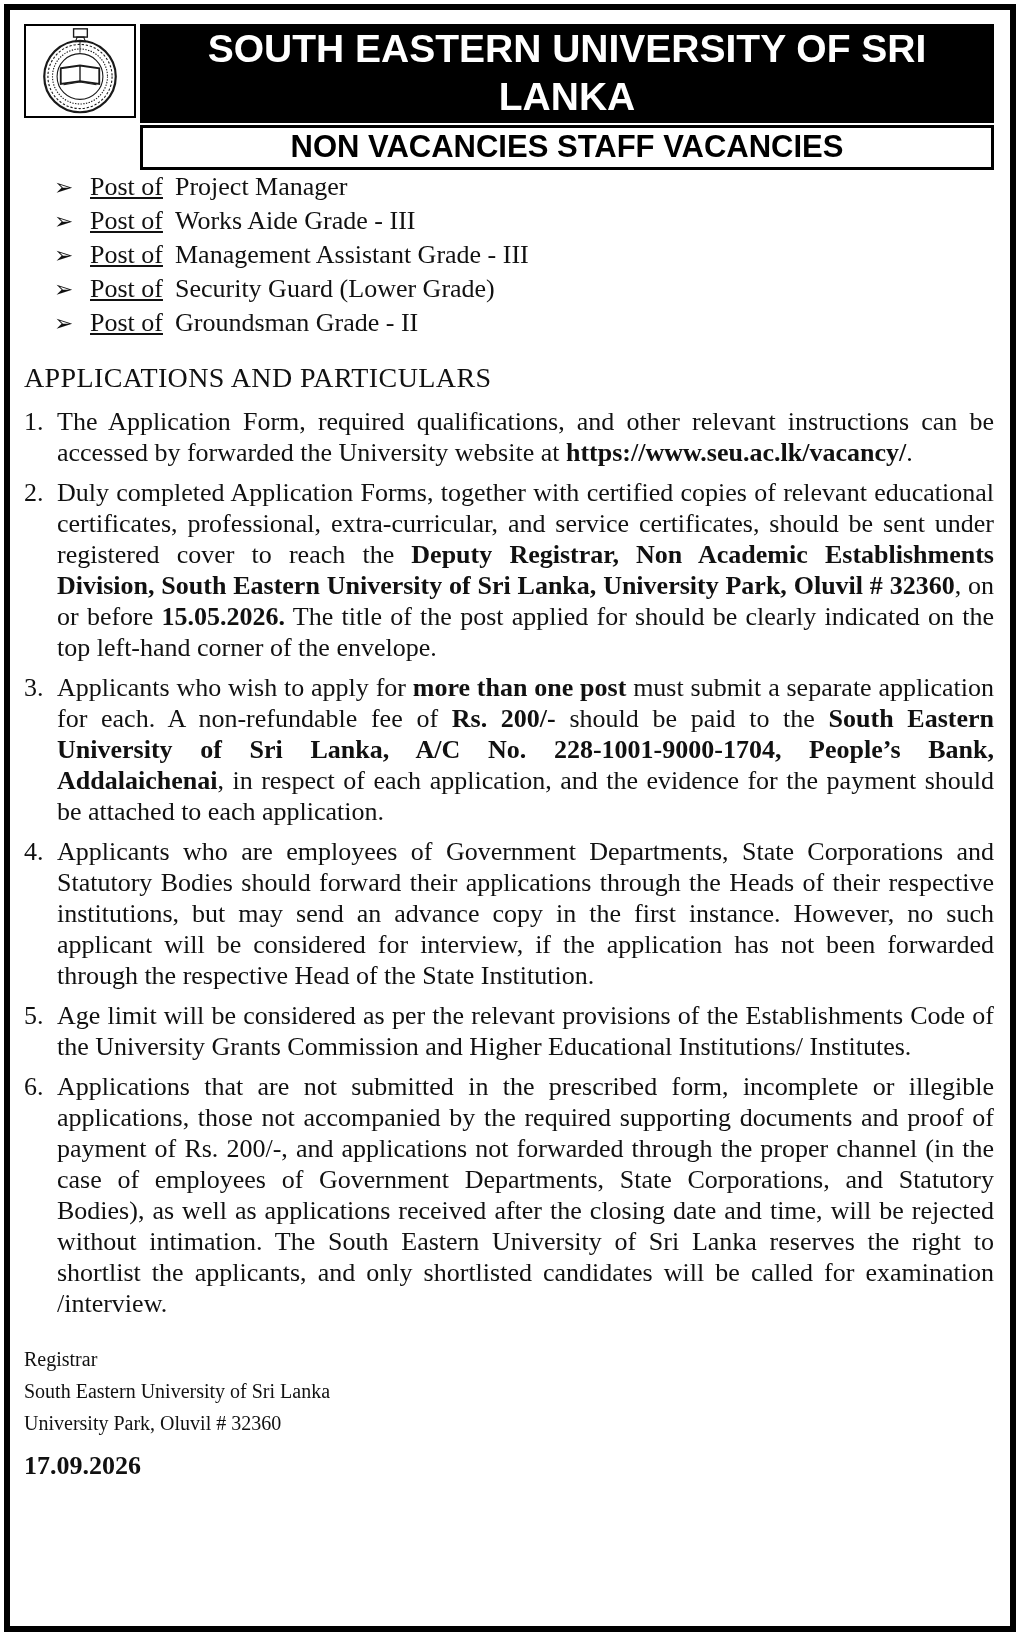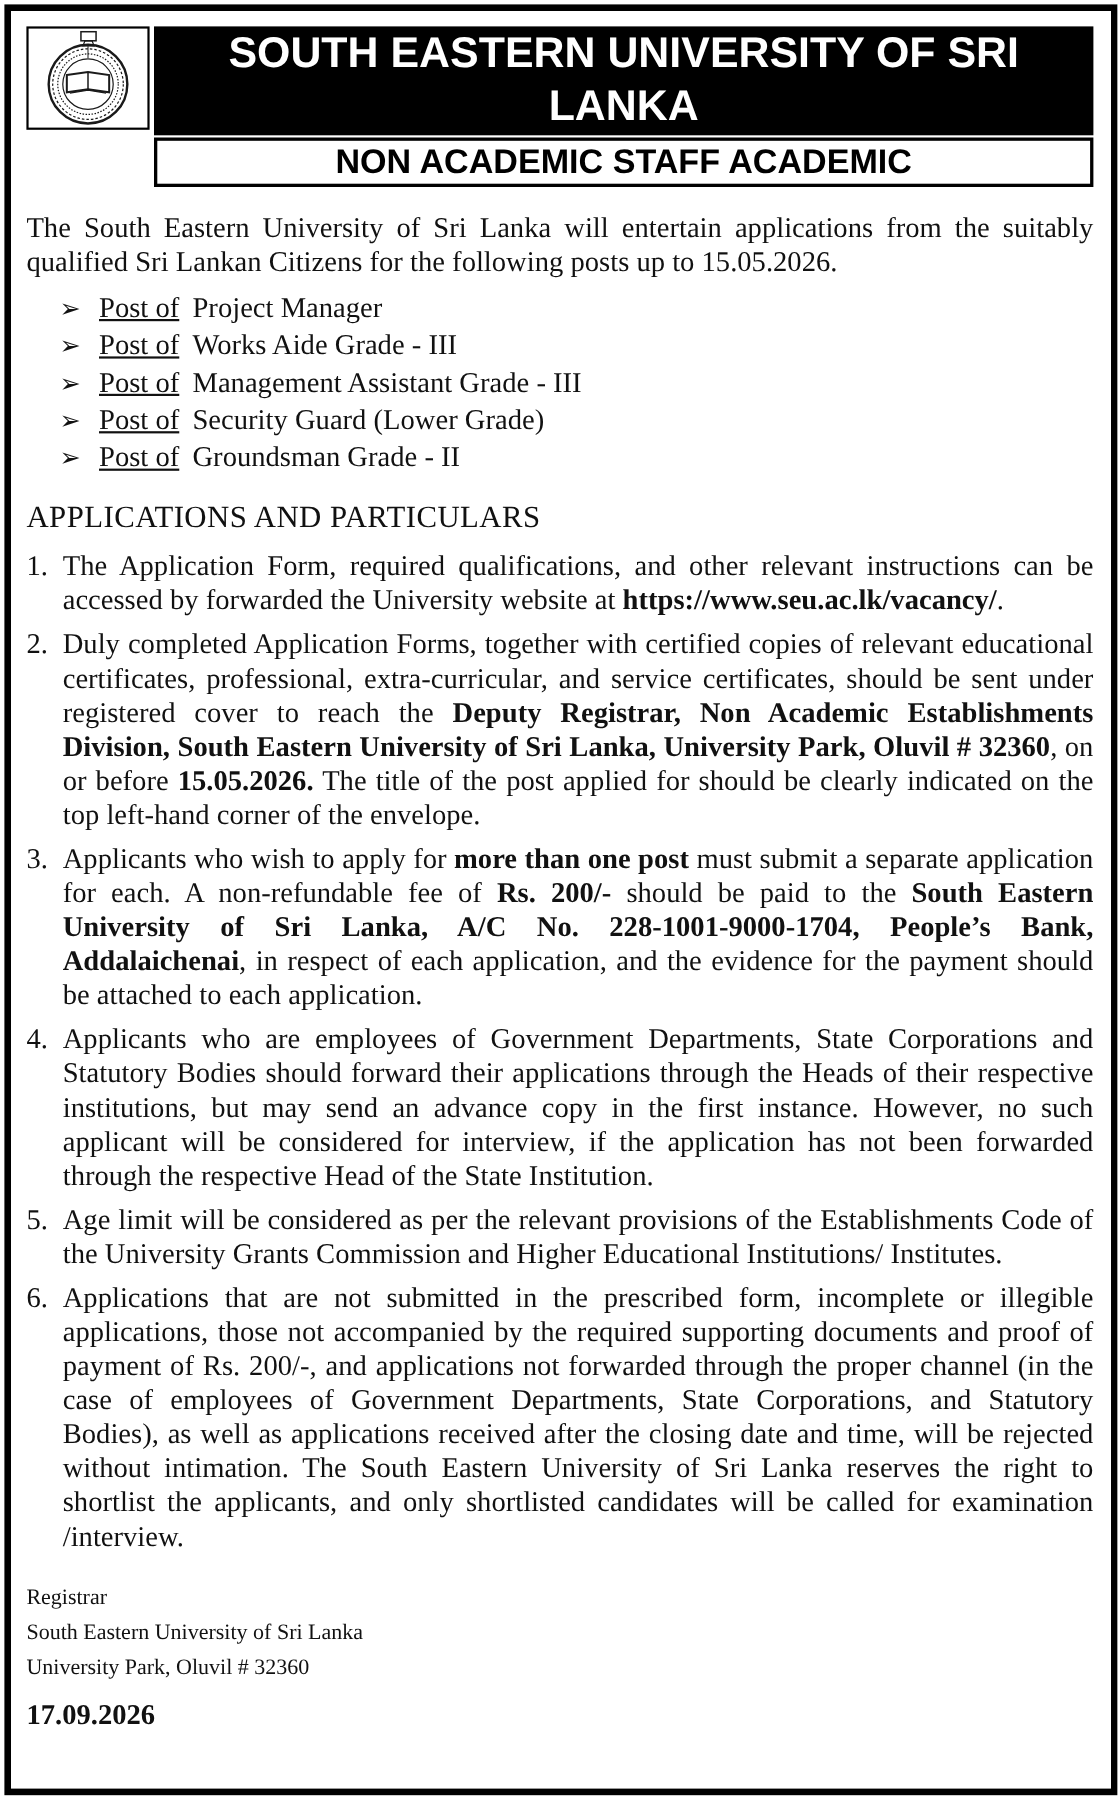--- a/index.html
+++ b/index.html
@@ -101,25 +101,24 @@
         <circle class="crest" cx="50" cy="54" r="25" stroke-width="1.2"></circle>
 
         <path class="crest" d="M29 45 L50 42 L71 45 L71 62 L50 59 L29 62 Z" stroke-width="2" fill="#ffffff"></path>
         <line class="crest" x1="50" y1="42" x2="50" y2="59" stroke-width="1.5"></line>
         <path class="crest" d="M32 63 L50 60 L68 63" stroke-width="1.3"></path>
         <line class="crest" x1="50" y1="16" x2="50" y2="28" stroke-width="1"></line>
       </svg>
     </div>
     <div class="titles">
       <div class="banner">SOUTH EASTERN UNIVERSITY OF SRI LANKA</div>
-      <div class="subtitle">NON ACADEMIC STAFF ACADEMIC</div>
+      <div class="subtitle">NON VACANCIES STAFF VACANCIES</div>
     </div>
   </div>
 
-  <p class="intro">The South Eastern University of Sri Lanka will entertain applications from the suitably qualified Sri Lankan Citizens for the following posts up to 15.05.2026.</p>
 
   <ul class="posts">
     <li>
       <span class="bullet">➢</span><span class="post-prefix">Post of</span><span>Project Manager</span>
     </li>
     <li>
       <span class="bullet">➢</span><span class="post-prefix">Post of</span><span>Works Aide Grade - III</span>
     </li>
     <li>
       <span class="bullet">➢</span><span class="post-prefix">Post of</span><span>Management Assistant Grade - III</span>

